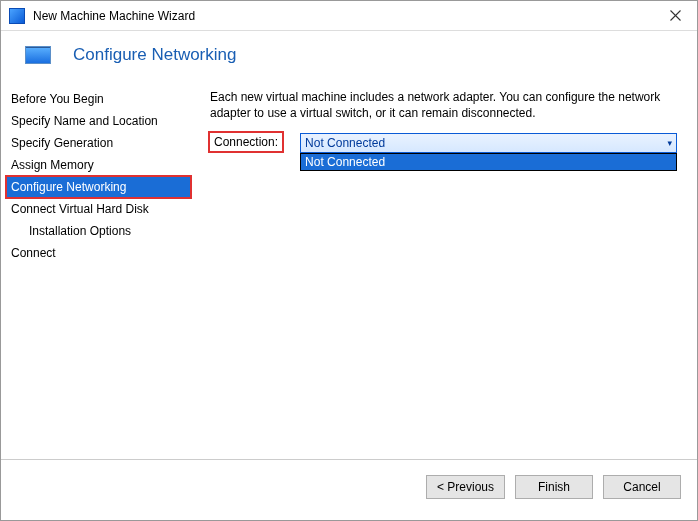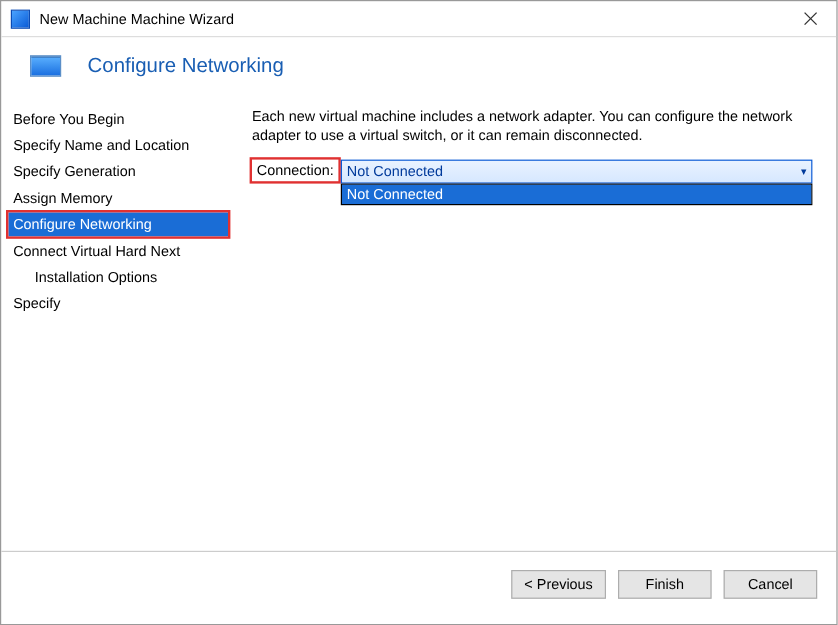--- a/index.html
+++ b/index.html
@@ -65,21 +65,21 @@
   .step.selected {
     background: #1a6dd6;
     color: #fff;
   }
   .hl { outline: 2px solid #e03131; }
   .main {
     flex: 1;
     padding: 10px 20px 0 14px;
   }
   .main p { margin: 0 0 12px 0; line-height: 1.35; }
-  .conn-row { display: flex; align-items: flex-start; gap: 2px; }
+  .conn-row { display: flex; align-items: flex-start; gap: 18px; }
   .conn-label { padding: 2px 4px; }
   .combo-wrap { position: relative; flex: 1; }
   .combo {
     height: 20px;
     border: 1px solid #0a5bd6;
     background: linear-gradient(180deg,#e9f2ff,#d6e8ff);
     color:#003a9b;
     display: flex; align-items: center; justify-content: space-between;
     padding: 0 4px 0 4px;
     font-size: 12px;
@@ -133,23 +133,23 @@
   <div class="header-title">Configure Networking</div>
 </div>
 
 <div class="content">
   <div class="sidebar">
     <div class="step">Before You Begin</div>
     <div class="step">Specify Name and Location</div>
     <div class="step">Specify Generation</div>
     <div class="step">Assign Memory</div>
     <div class="step selected hl">Configure Networking</div>
-    <div class="step">Connect Virtual Hard Next</div>
+    <div class="step">Connect Virtual Hard Disk</div>
     <div class="step indent">Installation Options</div>
-    <div class="step">Specify</div>
+    <div class="step">Connect</div>
   </div>
 
   <div class="main">
     <p>Each new virtual machine includes a network adapter. You can configure the network adapter to use a virtual switch, or it can remain disconnected.</p>
     <div class="conn-row">
       <div class="conn-label hl">Connection:</div>
       <div class="combo-wrap">
         <div class="combo">
           <span>Not Connected</span>
           <span class="caret">▾</span>

